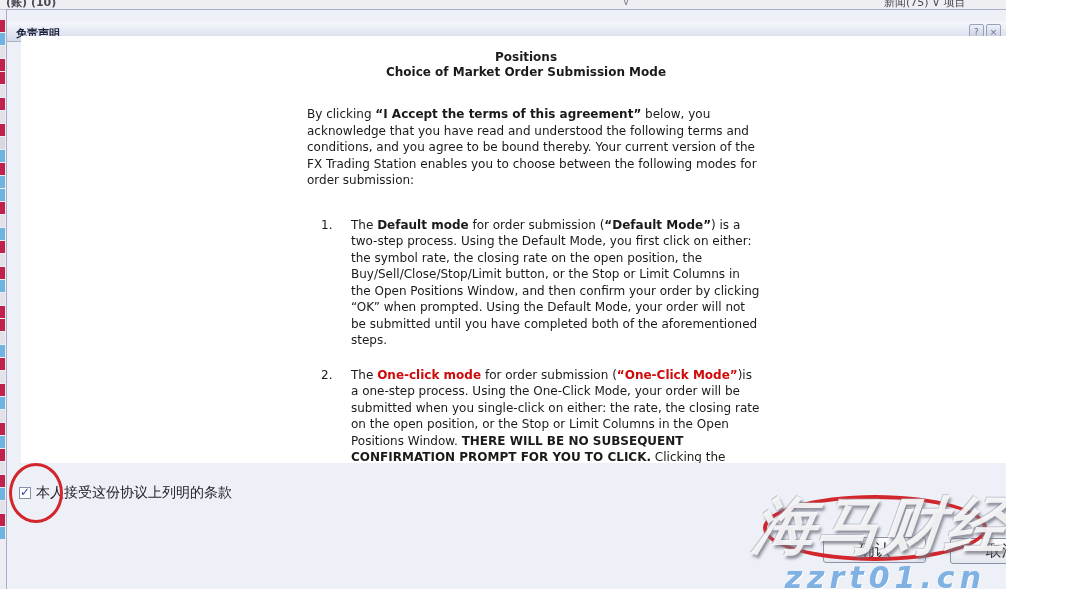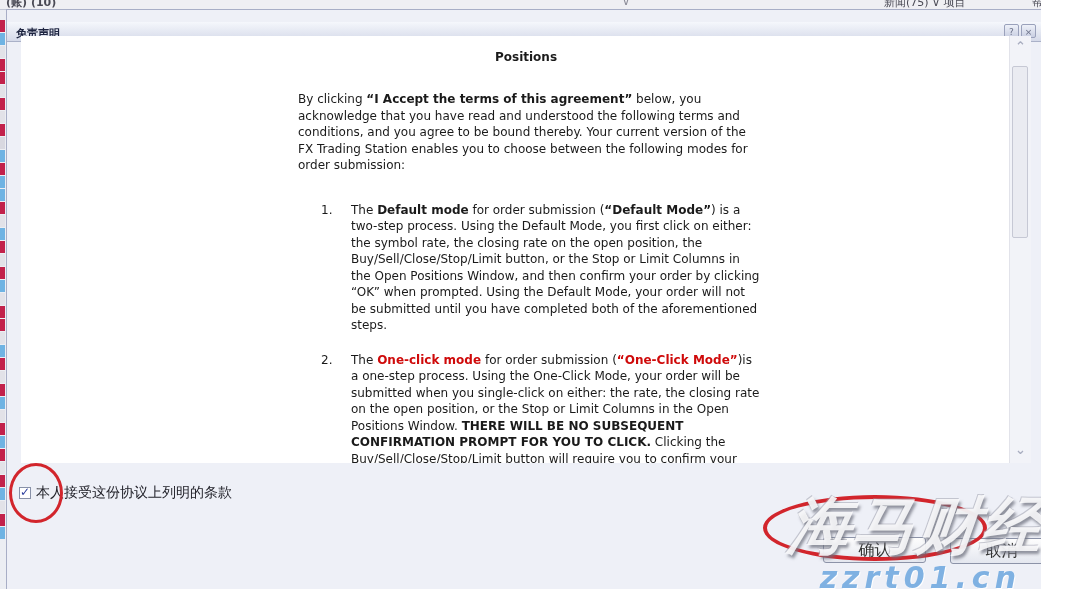--- a/index.html
+++ b/index.html
@@ -1,17 +1,17 @@
 <!DOCTYPE html>
 <html><head>
 <meta charset="utf-8">
 <style>
   html,body{margin:0;padding:0;}
   .stage{position:relative;width:1006px;height:589px;overflow:hidden;
-         background:#eceef3;font-family:"DejaVu Sans","Liberation Sans",sans-serif;padding-left:35px;}
+         background:#eceef3;font-family:"DejaVu Sans","Liberation Sans",sans-serif;}
 
   
   .top-sliver{position:absolute;left:0;top:0;width:1065px;height:9px;background:#efeff3;
               border-bottom:1px solid #c2c6d4;overflow:hidden;}
   .frag{position:absolute;top:-5px;font-size:11px;color:#4a4a55;white-space:nowrap;}
   .f0{left:6px;font-weight:bold;}
   .f1{left:622px;color:#8a8a96;}
   .f2{left:884px;}
   .f3{left:1032px;}
 
@@ -28,21 +28,21 @@
   .winbtns{position:absolute;right:5px;top:2px;display:flex;gap:2px;}
   .winbtn{width:15px;height:14px;font-size:9px;line-height:14px;text-align:center;color:#6a7088;
           background:linear-gradient(#eef1f9,#c9cfe2);border:1px solid #9aa1bb;border-radius:2px;
           box-sizing:border-box;cursor:default;}
 
   
   .content{position:absolute;left:14px;top:26px;width:1010px;height:427px;background:#ffffff;
            overflow:hidden;}
   .doc{width:470px;margin:0 auto;padding-top:14px;font-size:12px;line-height:16.5px;color:#1a1a1a;}
   .h1{text-align:center;font-weight:bold;font-size:12px;line-height:15px;}
-  .para{margin:26px 0 0 7px;}
+  .para{margin:26px 0 0 16px;}
   .modes{margin-top:28px;}
   .li{display:flex;margin-bottom:18px;padding-left:30px;}
   .num{width:30px;flex:0 0 30px;}
   .litext{flex:1;}
   .b{font-weight:bold;}
   .rb{font-weight:bold;color:#cf0a0a;}
 
   
   .scrollbar{position:absolute;right:0;top:0;bottom:0;width:21px;background:#f2f3f8;
              border-left:1px solid #e2e3ea;}
@@ -143,20 +143,21 @@
       <span class="title">免责声明</span>
       <span class="winbtns">
         <span class="winbtn">?</span>
         <span class="winbtn">×</span>
       </span>
     </div>
 
     <div class="content">
       <div class="doc">
         <div class="h1">Positions</div>
+        <div class="h1">Choice of Market Order Submission Mode</div>
         <p class="para"><span>By clicking </span><span class="b">“I Accept the terms of this agreement”</span><span> below, you acknowledge that you have read and understood the following terms and conditions, and you agree to be bound thereby. Your current version of the FX Trading Station enables you to choose between the following modes for order submission:</span></p>
         <div class="modes">
             <div class="li">
               <span class="num">1.</span>
               <span class="litext"><span>The </span><span class="b">Default mode</span><span> for order submission (</span><span class="b">“Default Mode”</span><span>) is a two-step process.  Using the Default Mode, you first click on either:  the symbol rate, the closing rate on the open position, the Buy/Sell/Close/Stop/Limit button, or the Stop or Limit Columns in the Open Positions Window, and then confirm your order by clicking “OK” when prompted.  Using the Default Mode, your order will not be submitted until you have completed both of the aforementioned steps.</span></span>
             </div>
             <div class="li">
               <span class="num">2.</span>
               <span class="litext"><span>The </span><span class="rb">One-click mode</span><span> for order submission (</span><span class="rb">“One-Click Mode”</span><span>)is a one-step process.  Using the One-Click Mode, your order will be submitted when you single-click on either:  the rate, the closing rate on the open position, or the Stop or Limit Columns in the Open Positions Window.  </span><span class="b">THERE WILL BE NO SUBSEQUENT CONFIRMATION PROMPT FOR YOU TO CLICK.</span><span> Clicking the Buy/Sell/Close/Stop/Limit button will require you to confirm your order by clicking “OK” when prompted, regardless of your order submission mode</span></span>
             </div>

